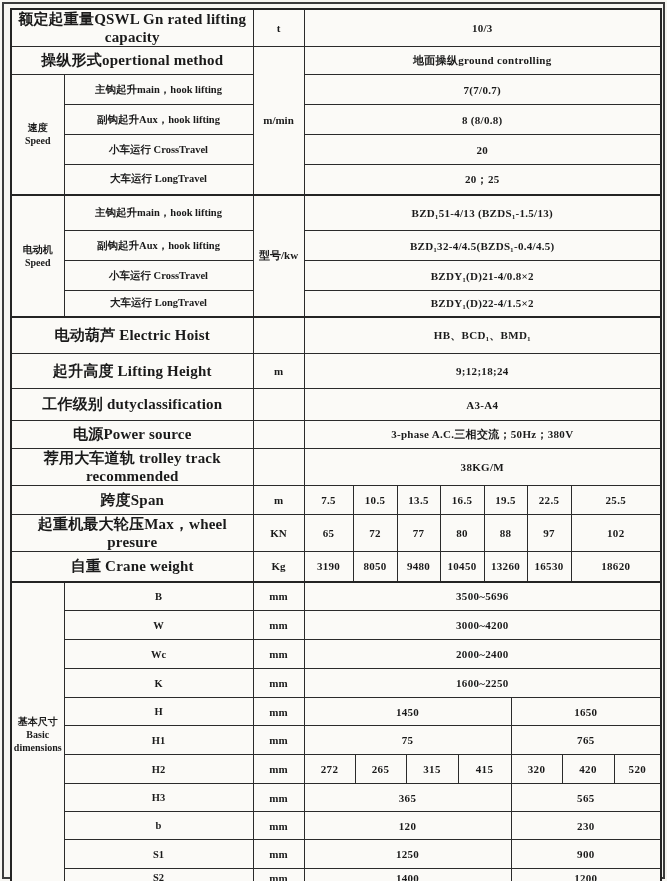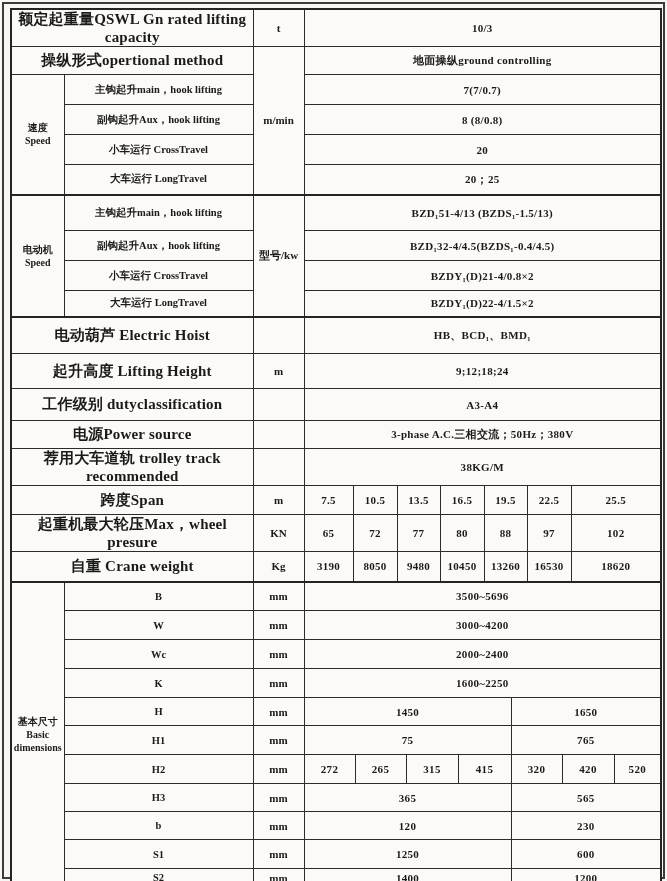--- a/index.html
+++ b/index.html
@@ -244,21 +244,21 @@
     <tr style="height:28px">
       <td class="sub">b</td>
       <td class="unit">mm</td>
       <td class="val" colspan="4">120</td>
       <td class="val" colspan="3">230</td>
     </tr>
     <tr style="height:29px">
       <td class="sub">S1</td>
       <td class="unit">mm</td>
       <td class="val" colspan="4">1250</td>
-      <td class="val" colspan="3">600</td>
+      <td class="val" colspan="3">900</td>
     </tr>
     <tr style="height:19px">
       <td class="sub">S2</td>
       <td class="unit">mm</td>
       <td class="val" colspan="4">1400</td>
       <td class="val" colspan="3">1200</td>
     </tr>
   </tbody>
     </table>
 

